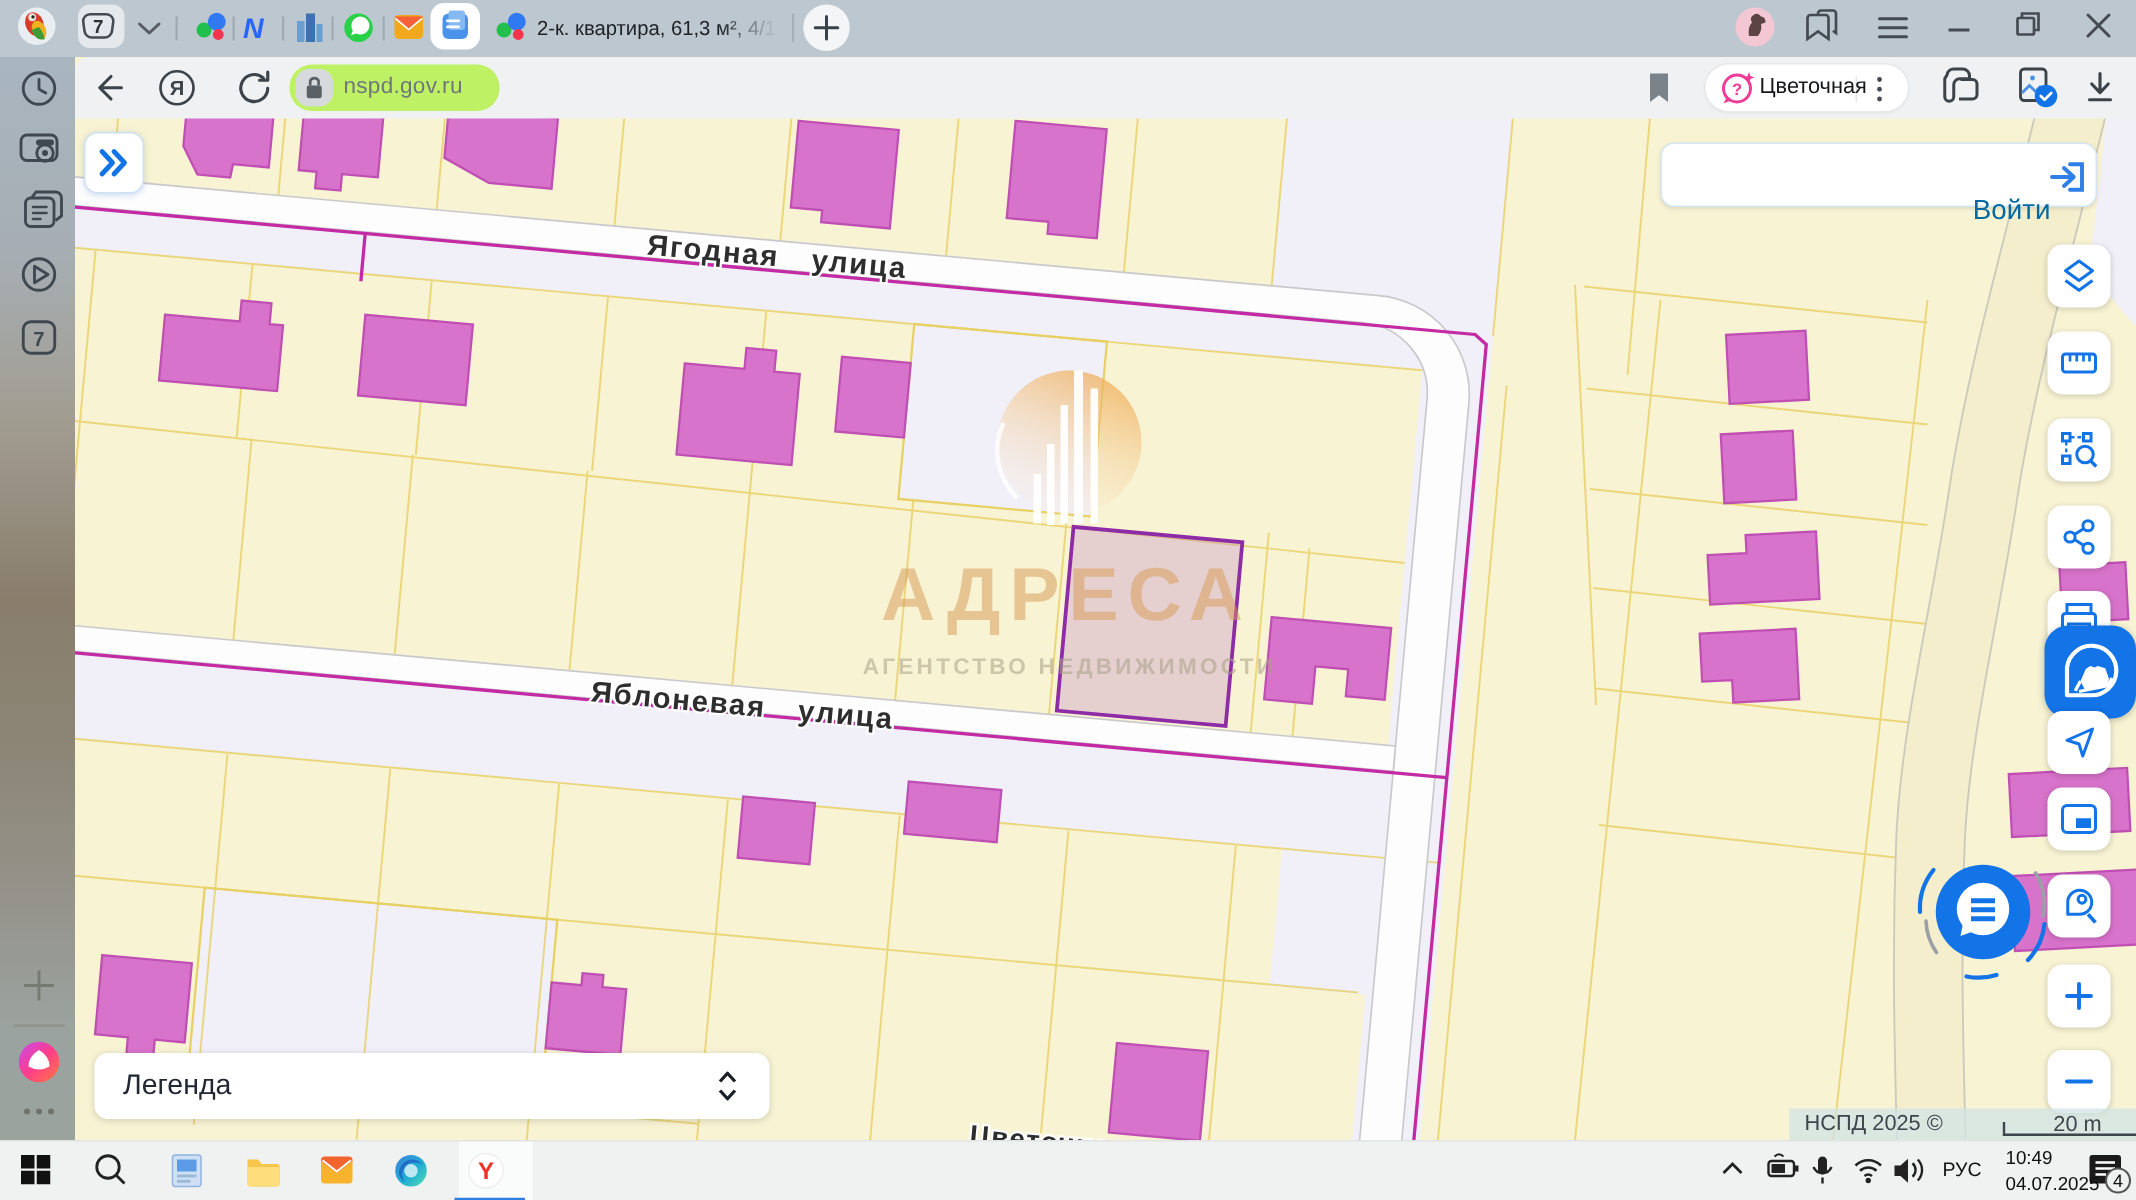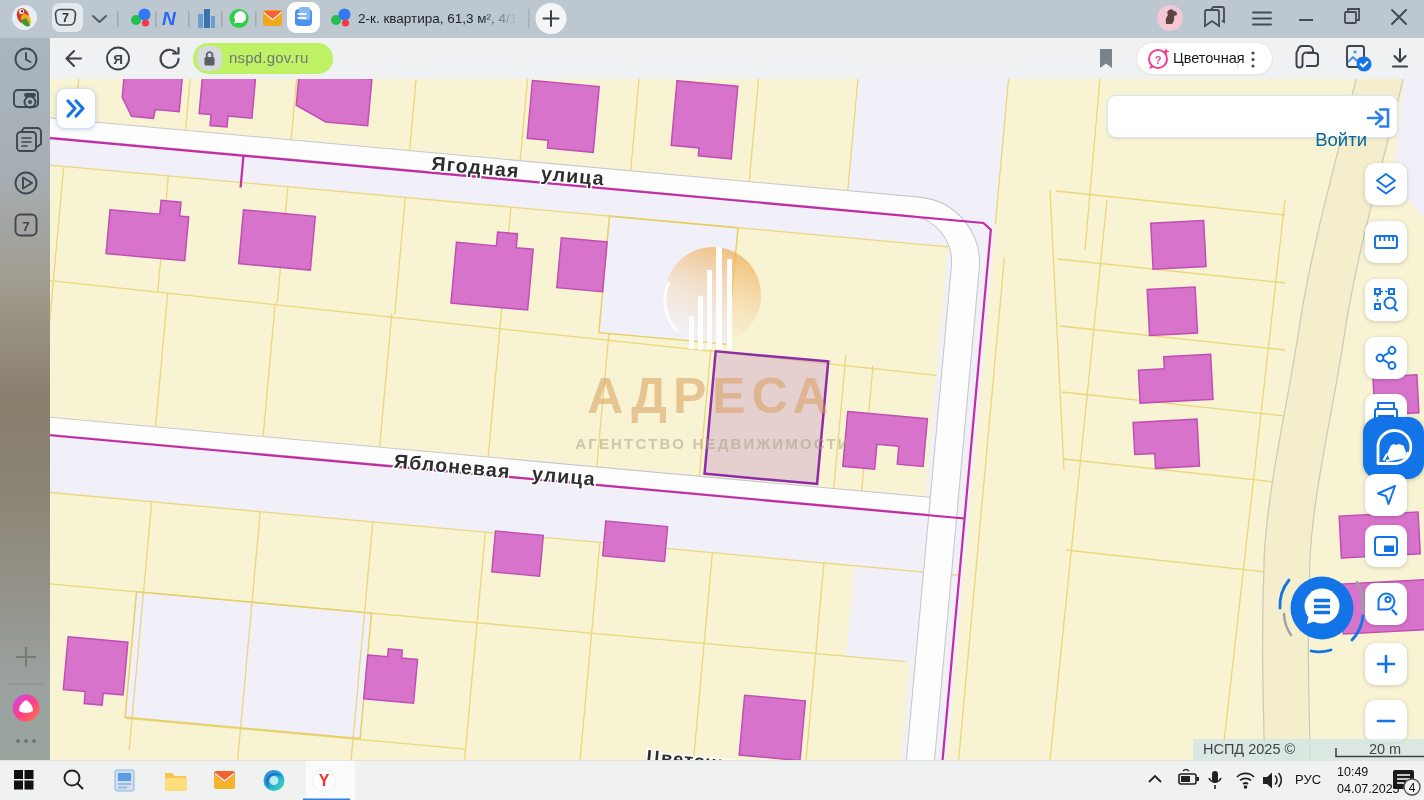--- a/index.html
+++ b/index.html
@@ -165,21 +165,27 @@
         </svg></div><svg width="110" height="110" style="position:absolute;left:1217px;top:476px">
 <path d="M 22,26 A 41 41 0 0 0 13,54" fill="none" stroke="#1374e8" stroke-width="2.8" stroke-linecap="round"></path>
 <path d="M 17,60 A 39 39 0 0 0 24,81" fill="none" stroke="#9aa0a6" stroke-width="2.4" stroke-linecap="round"></path>
 <path d="M 90,28 A 40 40 0 0 1 95,57" fill="none" stroke="#9aa0a6" stroke-width="2.4" stroke-linecap="round"></path>
 <path d="M 96,62 A 41 41 0 0 1 85,86" fill="none" stroke="#1374e8" stroke-width="2.8" stroke-linecap="round"></path>
 <path d="M 64,96 A 41 41 0 0 1 44,97" fill="none" stroke="#1374e8" stroke-width="2.8" stroke-linecap="round"></path>
 <circle cx="55" cy="54" r="31.5" fill="#1374e8"></circle>
 <circle cx="55" cy="52" r="17.5" fill="#fff"></circle>
 <path d="M 42,60 l -2,10 l 11,-4 Z" fill="#fff"></path>
 <path d="M 47,46.5 h 16 M 47,52.5 h 16 M 47,58.5 h 16" stroke="#1374e8" stroke-width="3.3"></path>
-</svg><div class="attrib">
+</svg><div class="legend">
+        <span>Легенда</span>
+<svg width="16" height="22" style="position:absolute;right:20px;top:11px">
+<path d="M 3,8 l 5,-5.5 l 5,5.5" fill="none" stroke="#1b1f26" stroke-width="2.2" stroke-linejoin="round"></path>
+<path d="M 3,14 l 5,5.5 l 5,-5.5" fill="none" stroke="#1b1f26" stroke-width="2.2" stroke-linejoin="round"></path>
+</svg>
+      </div><div class="attrib">
         <span>НСПД 2025 ©</span>
 <svg width="110" height="21" style="position:absolute;right:4px;top:0">
 <path d="M 3,9 v 8.5 h 98 v -8.5" fill="none" stroke="#3d454d" stroke-width="1.6"></path>
 <text x="52" y="15" text-anchor="middle" font-size="14.5" fill="#3d454d">20 m</text>
 </svg>
       </div>
   </div>
   <div id="tabbar">
       <svg width="1424" height="38" style="left:0;top:0">
         <circle cx="24.5" cy="17.5" r="12.5" fill="#e9eef2"></circle>

